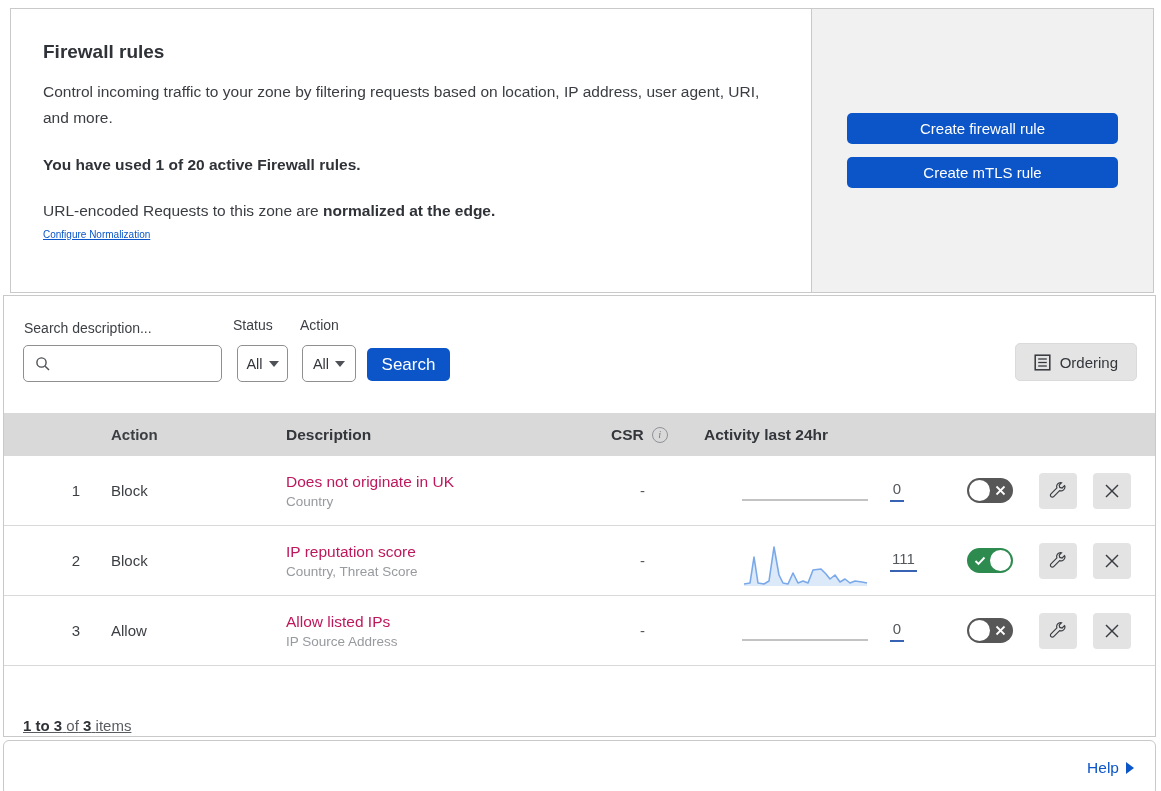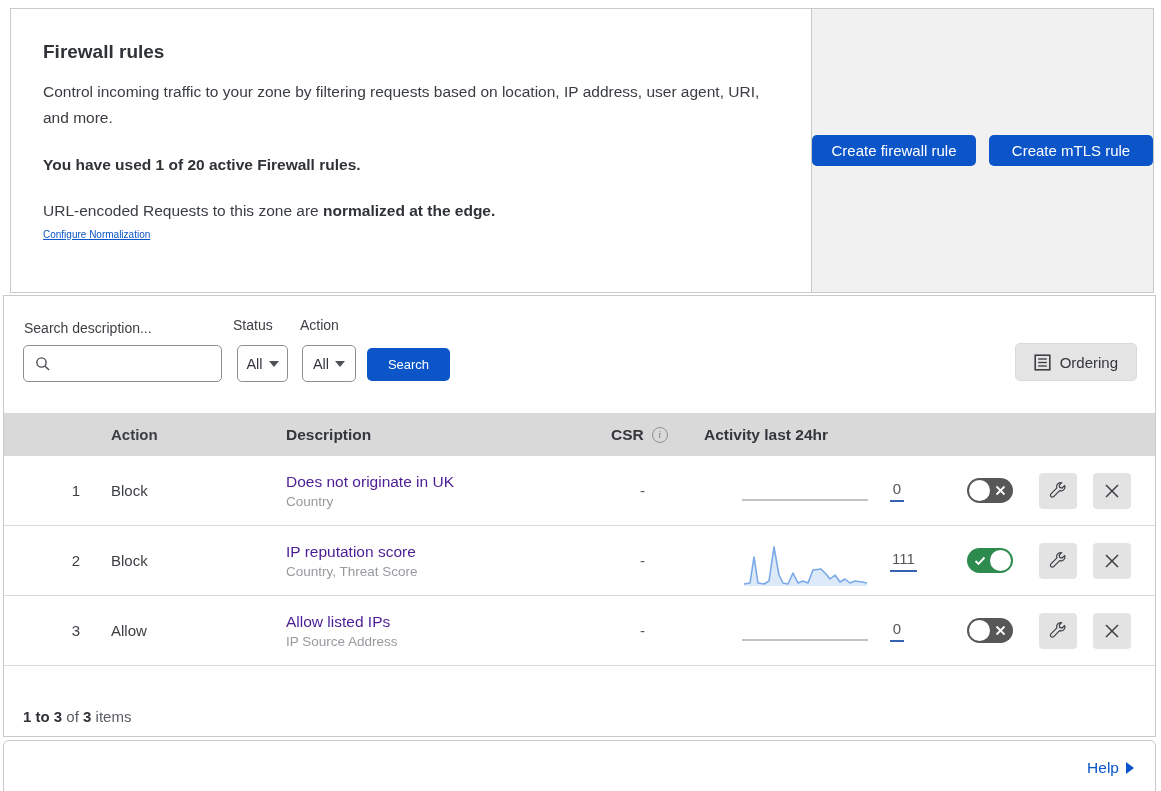--- a/index.html
+++ b/index.html
@@ -16,21 +16,21 @@
   .intro-desc { margin-top: 16px; font-size: 15.5px; line-height: 1.65; color: #3a3d42; max-width: 745px; }
   .intro-usage { margin-top: 26px; font-size: 15.5px; font-weight: bold; color: #2f3237; }
   .intro-norm { margin-top: 28px; font-size: 15.5px; color: #3a3d42; }
   .intro-norm b { color: #2f3237; }
   .intro-link { display: inline-block; margin-top: 9px; font-size: 10px; color: #0b55c9; text-decoration: underline; cursor: pointer; }
 
   
   .panel-actions {
     position: absolute; left: 811px; top: 8px; width: 343px; height: 285px;
     background: #f1f1f1; border: 1px solid #c9c9c9;
-    display: flex; align-items: center; justify-content: center; gap: 13px;
+    display: flex; flex-direction: column; align-items: center; justify-content: center; gap: 13px;
   }
   .btn-primary {
     width: 271px; height: 31px; background: #0b55c9; color: #fff; border: none; border-radius: 5px;
     font-size: 15px; font-family: inherit; display: flex; align-items: center; justify-content: center; cursor: pointer;
   }
 
   
   .card-main {
     position: absolute; left: 3px; top: 295px; width: 1153px; height: 442px;
     background: #fff; border: 1px solid #c9c9c9;
@@ -50,38 +50,38 @@
   .select-box {
     position: absolute; top: 49px; height: 37px; border: 1px solid #8f8f8f; border-radius: 5px; background: #fff;
     display: flex; align-items: center; justify-content: center; gap: 6px; font-size: 14.5px; color: #33363b; cursor: pointer;
   }
   .sel-status { left: 233px; width: 51px; }
   .sel-action { left: 298px; width: 54px; }
   .caret-down { width: 0; height: 0; border-left: 5px solid transparent; border-right: 5px solid transparent; border-top: 6px solid #4e5156; }
 
   .btn-search {
     position: absolute; left: 363px; top: 52px; width: 83px; height: 33px;
-    background: #0b55c9; color: #fff; border: none; border-radius: 5px; font-size: 13px; font-family: inherit;
+    background: #0b55c9; color: #fff; border: none; border-radius: 5px; font-size: 17px; font-family: inherit;
     display: flex; align-items: center; justify-content: center; cursor: pointer;
   }
   .btn-ordering {
     position: absolute; right: 18px; top: 47px; height: 38px; padding: 0 18px;
     background: #e4e4e4; border: 1px solid #dadada; border-radius: 5px; font-size: 15px; color: #33363b; font-family: inherit;
     display: flex; align-items: center; gap: 9px; cursor: pointer; margin-left: 37px;
   }
 
   
   .rules-table { position: absolute; left: 0; top: 117px; width: 100%; }
   .t-row { display: grid; grid-template-columns: 88px 172px 320px 110px 240px auto; align-items: center; }
   .t-head { background: #d9d9d9; height: 43px; font-weight: bold; font-size: 15.5px; color: #33373c; }
   .t-body-row { height: 70px; border-bottom: 1px solid #d9d9d9; background: #fff; }
   .c-num { text-align: right; padding-right: 12px; font-size: 15px; color: #3b3e43; }
   .c-action { padding-left: 19px; font-size: 15px; color: #3b3e43; }
   .c-desc { padding-left: 22px; }
-  .c-desc .d-title { font-size: 15.5px; color: #4c1d95; }
+  .c-desc .d-title { font-size: 15.5px; color: #be185d; }
   .c-desc .d-sub { font-size: 13.5px; color: #979a9e; margin-top: 3px; }
   .c-csr { padding-left: 27px; display: flex; align-items: center; }
   .c-csr.cell { padding-left: 56px; color: #55585c; font-size: 15px; }
   .c-activity { padding-left: 10px; display: flex; align-items: center; }
   .c-activity.cell { padding-left: 48px; }
   .c-controls { display: flex; align-items: center; justify-content: flex-end; gap: 16px; padding-right: 24px; }
 
   .info-icon {
     width: 16px; height: 16px; border: 1px solid #8f9296; border-radius: 50%; margin-left: 8px;
     font-size: 10.5px; font-weight: normal; color: #7a7d82; display: inline-flex; align-items: center; justify-content: center;
@@ -96,21 +96,21 @@
   .toggle.off { background: #575757; justify-content: space-between; padding: 0 7px 0 2px; }
   .toggle.on  { background: #2e8b4f; justify-content: space-between; padding: 0 2px 0 7px; }
   .knob { width: 21px; height: 21px; background: #fff; border-radius: 50%; }
   .tg-glyph { display: flex; align-items: center; }
 
   .icon-btn {
     width: 38px; height: 36px; background: #e3e3e3; border: none; border-radius: 4px;
     display: flex; align-items: center; justify-content: center; cursor: pointer;
   }
 
-  .pagination { position: absolute; left: 19px; bottom: 11px; font-size: 15px; color: #595d62; }
+  .pagination { position: absolute; left: 19px; bottom: 2px; font-size: 15px; color: #595d62; text-decoration: underline; }
   .pagination b { color: #2f3237; }
 
   
   .card-footer {
     position: absolute; left: 3px; top: 740px; width: 1153px; height: 56px;
     border: 1px solid #c9c9c9; border-radius: 6px; background: #fff;
     display: flex; align-items: center; justify-content: flex-end; padding-right: 21px;
   }
   .help-link { display: flex; align-items: center; gap: 7px; color: #0b55c9; font-size: 15.5px; cursor: pointer; }
   .tri-right { width: 0; height: 0; border-top: 6px solid transparent; border-bottom: 6px solid transparent; border-left: 8px solid #0b55c9; }

